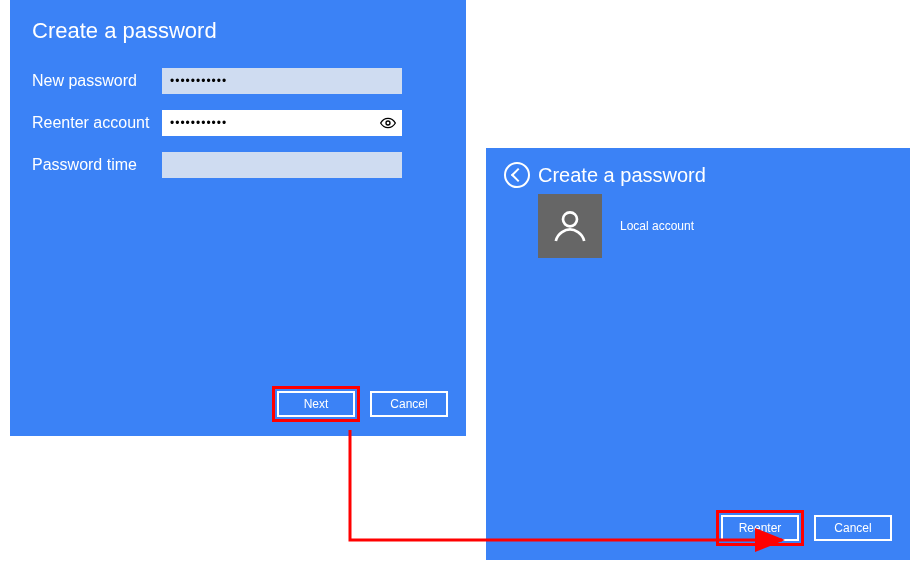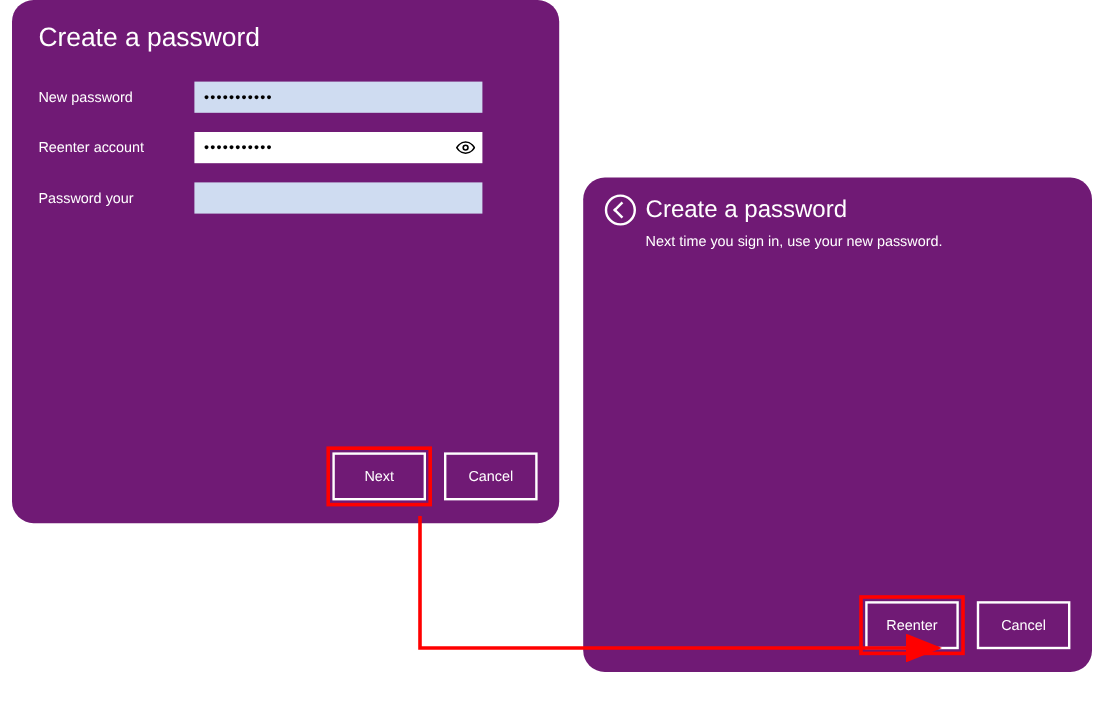--- a/index.html
+++ b/index.html
@@ -6,23 +6,22 @@
     body {
       width: 920px;
       height: 584px;
       background: #ffffff;
       font-family: "Segoe UI", Arial, sans-serif;
       position: relative;
       overflow: hidden;
     }
     .panel {
       position: absolute;
-      background: #701a75;
+      background: #3b82f6;
       color: #ffffff;
-      border-radius: 18px;
     }
     .panel-left {
       left: 10px;
       top: 0px;
       width: 456px;
       height: 436px;
       padding: 18px 22px;
     }
     .panel-right {
       left: 486px;
@@ -70,21 +69,21 @@
       margin-bottom: 24px;
       margin-left: 34px;
     }
     .form-row {
       display: flex;
       align-items: center;
       margin-bottom: 16px;
     }
     .form-label {
       width: 130px;
-      font-size: 12px;
+      font-size: 16px;
       font-weight: 300;
     }
     .input-wrap {
       position: relative;
       width: 240px;
       height: 26px;
     }
     .text-input {
       width: 100%;
       height: 100%;
@@ -108,21 +107,21 @@
     .button-bar {
       position: absolute;
       right: 18px;
       bottom: 14px;
       display: flex;
       gap: 10px;
       align-items: center;
     }
     .btn {
       min-width: 78px;
-      height: 40px;
+      height: 26px;
       border: 2px solid #ffffff;
       background: transparent;
       color: #ffffff;
       font-size: 12px;
       cursor: pointer;
       display: inline-flex;
       align-items: center;
       justify-content: center;
     }
     .highlight-box {
@@ -173,43 +172,51 @@
       <span class="eye-icon">
         <svg viewBox="0 0 24 24" width="16" height="16">
             <path fill="none" stroke="#000" stroke-width="2" d="M1 12s4-7 11-7 11 7 11 7-4 7-11 7S1 12 1 12z"></path>
             <circle cx="12" cy="12" r="3" fill="none" stroke="#000" stroke-width="2"></circle>
           </svg>
       </span>
     </div>
   </div>
 
   <div class="form-row">
-    <div class="form-label">Password your</div>
+    <div class="form-label">Password time</div>
     <div class="input-wrap">
       <input type="text" class="text-input input-dim" value="" style="">
     </div>
   </div>
 
   <div class="button-bar">
     <span class="highlight-box">
       <button class="btn">Next</button>
     </span>
     <button class="btn">Cancel</button>
   </div>
 </div>
 
 <div class="panel panel-right">
   <div class="title-row">
     <div class="back-btn">
       <span class="back-arrow"></span>
     </div>
     <div class="title-right">Create a password</div>
   </div>
-  <div class="subtitle">Next time you sign in, use your new password.</div>
-
+
+  <div class="account-block">
+    <div class="avatar">
+      <svg viewBox="0 0 24 24" width="40" height="40">
+        <circle cx="12" cy="8" r="4.2" fill="none" stroke="#fff" stroke-width="1.6"></circle>
+        <path d="M3.5 21c1-5 6-7 8.5-7s7.5 2 8.5 7" fill="none" stroke="#fff" stroke-width="1.6"></path>
+      </svg>
+    </div>
+    <div class="account-label">Local account</div>
+  </div>
 
   <div class="button-bar">
     <span class="highlight-box">
       <button class="btn">Reenter</button>
     </span>
     <button class="btn">Cancel</button>
   </div>
 </div>
 
 <svg class="arrow-svg" style="left:0; top:0; width:920px; height:584px;">

